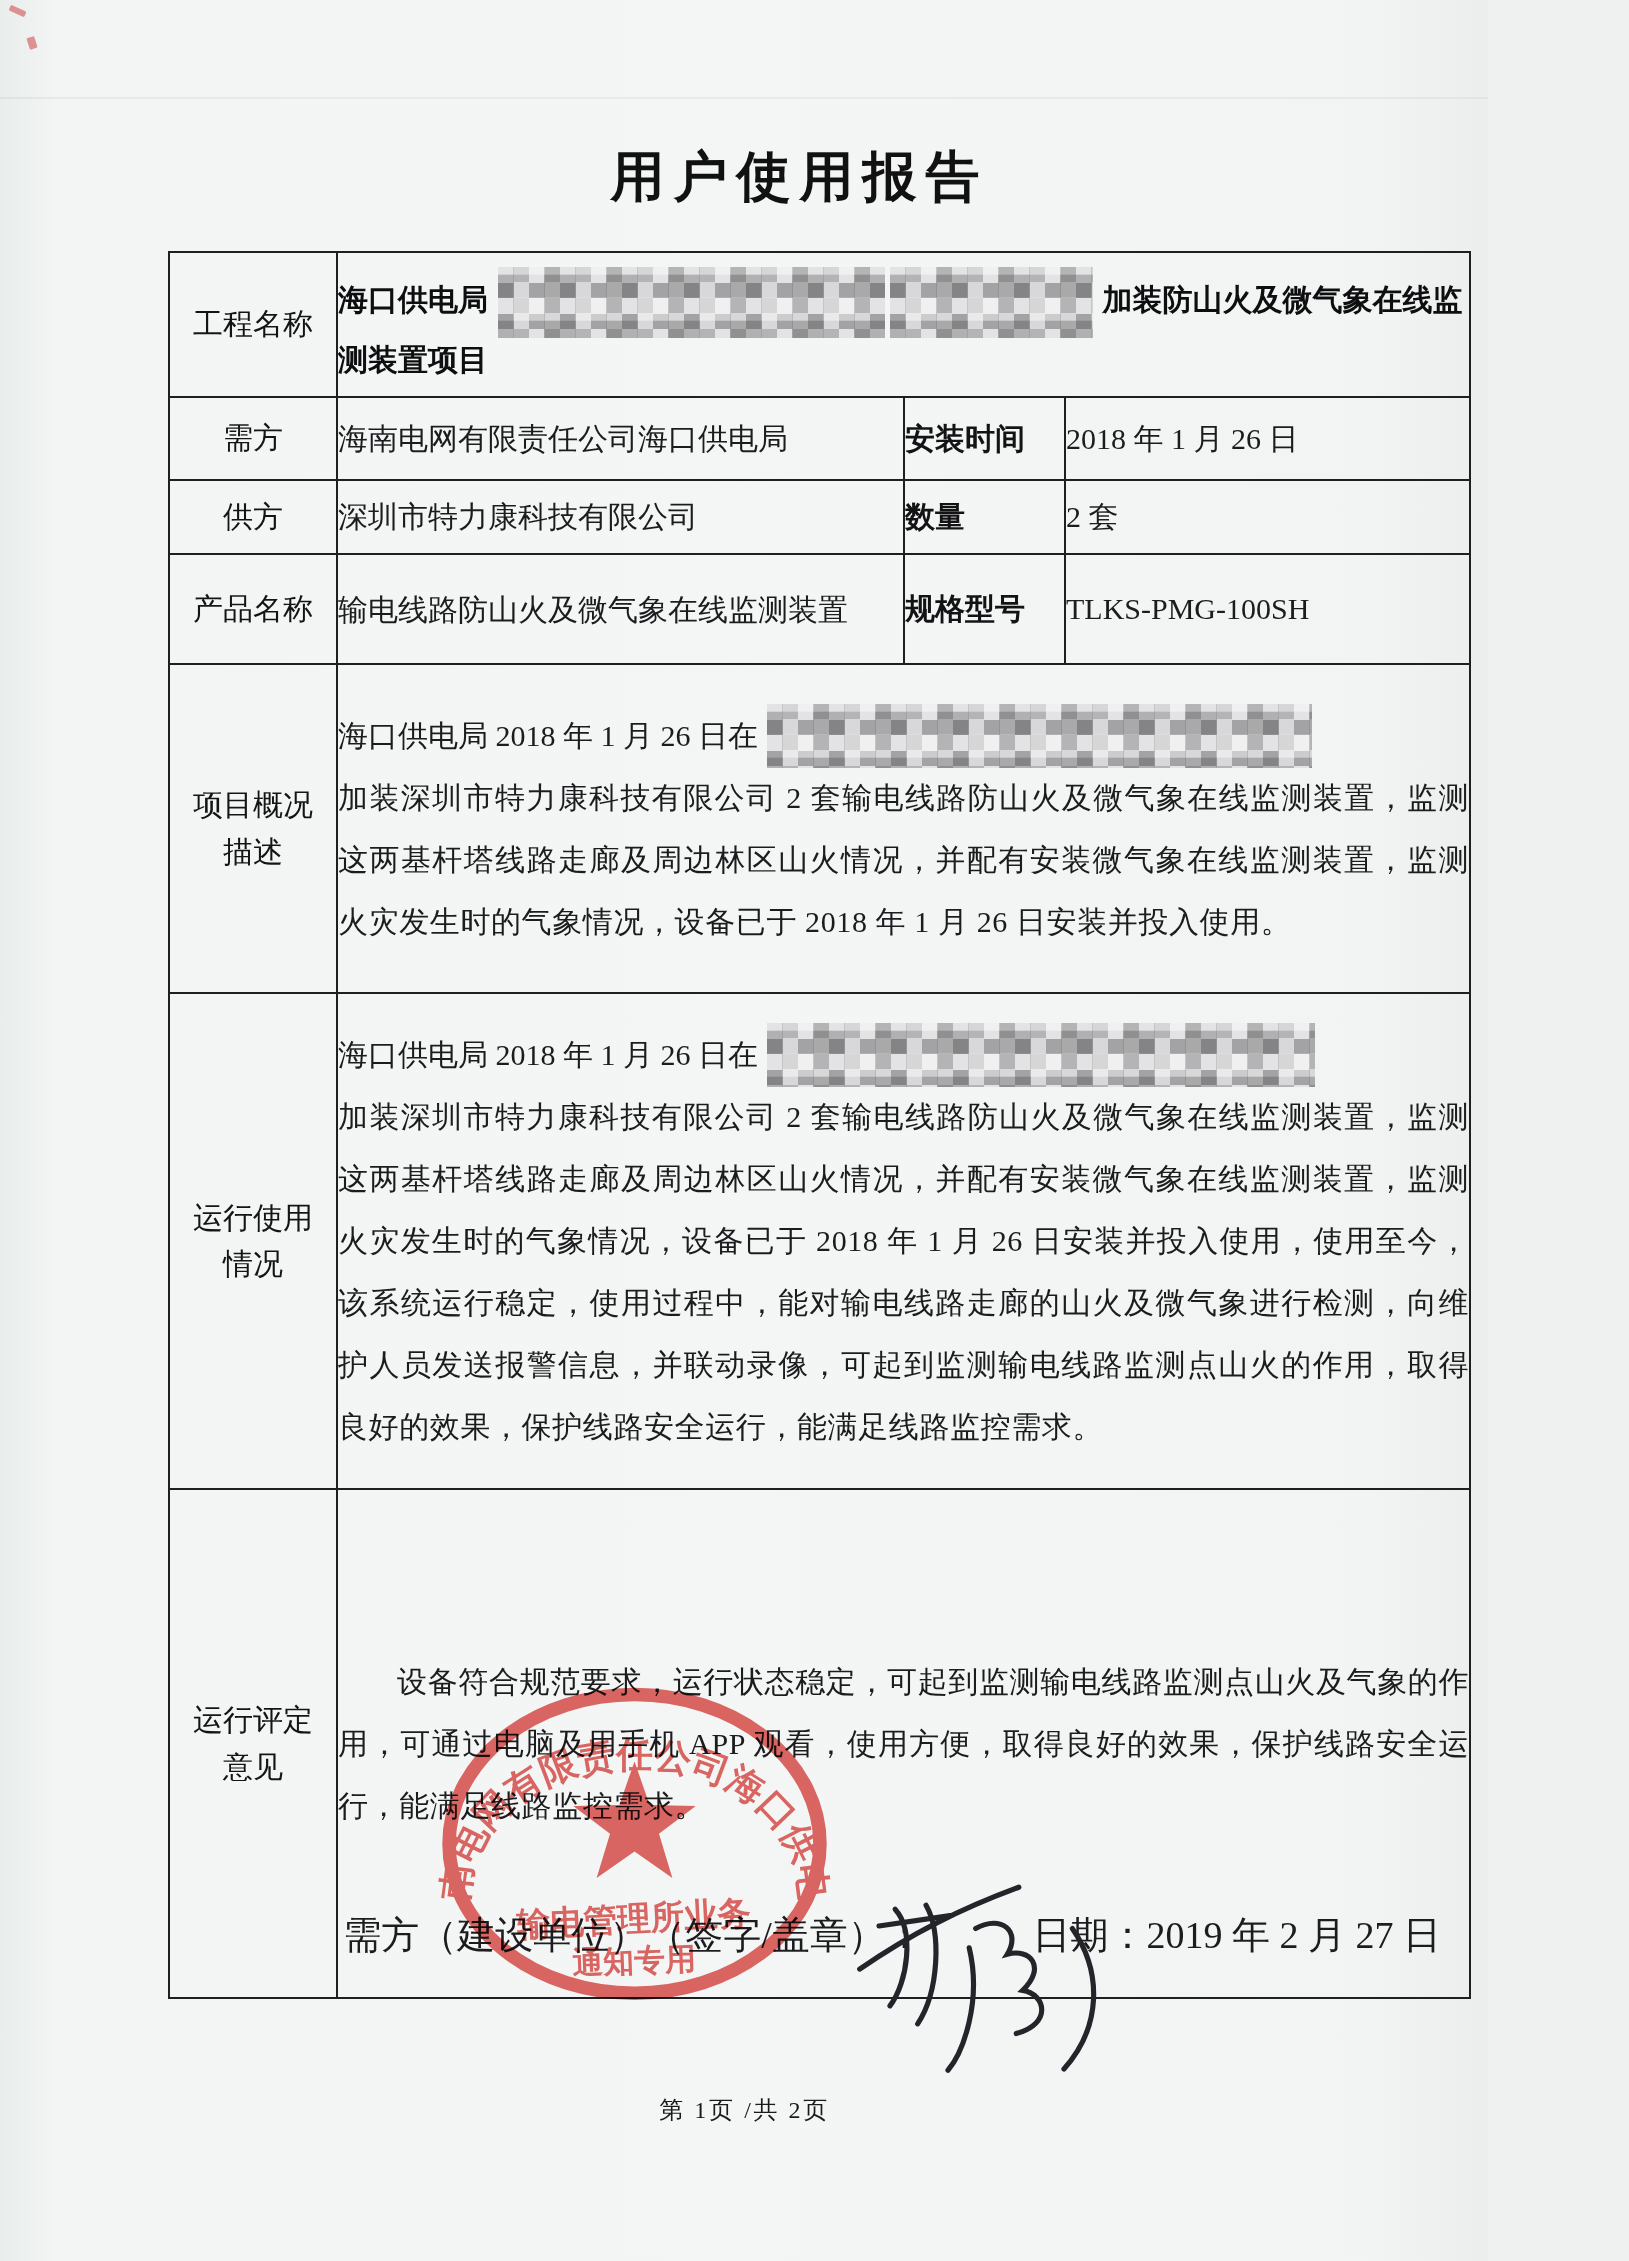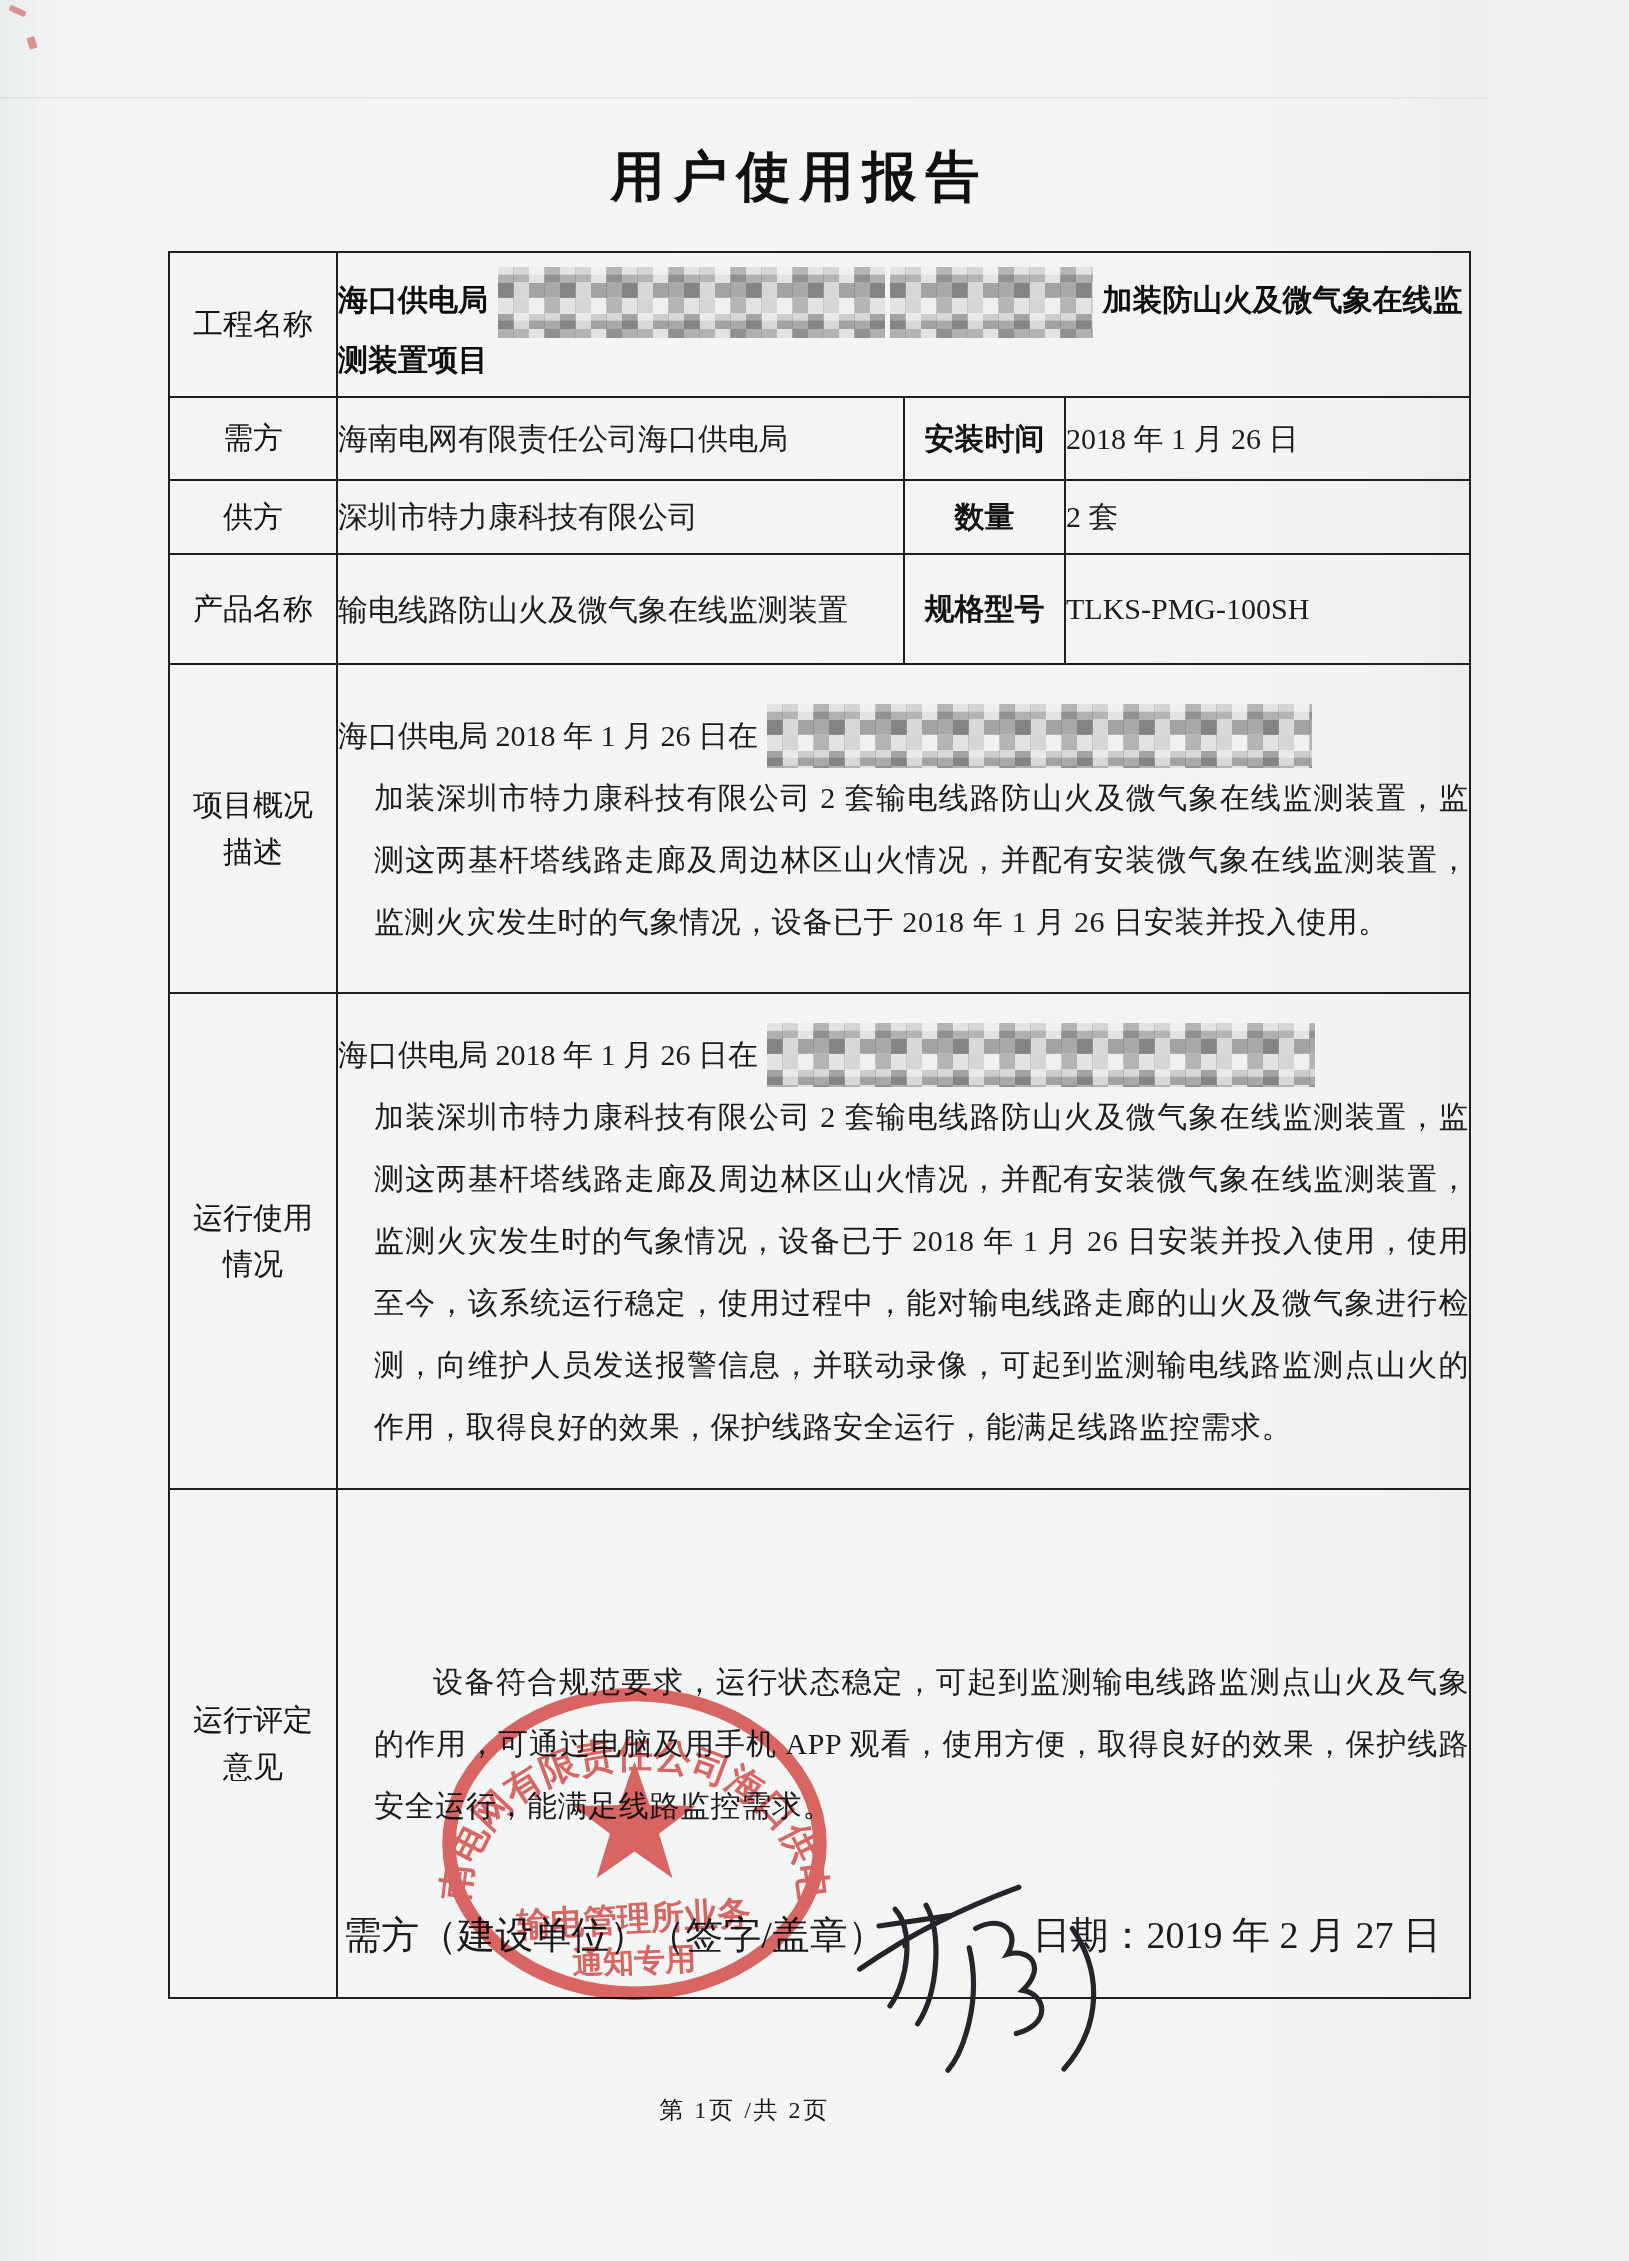--- a/index.html
+++ b/index.html
@@ -34,40 +34,39 @@
   table.report td{
     border:2.6px solid #1e1f20;
     padding:0;vertical-align:middle;
     font-size:30px;line-height:1.45;
   }
   td.lbl{
     text-align:center;font-size:31px;color:#141416;
   }
   td.lbl .lblwrap{display:inline-block;max-width:139px;line-height:1.55;}
   td.sublbl{
-    text-align:center;
     font-family:"Liberation Sans","DejaVu Sans",sans-serif;
     font-weight:bold;font-size:30px;color:#131315;
   }
   td.val{padding-left:24.5px;font-size:30px;}
   td.projcell{
     font-family:"Liberation Sans","DejaVu Sans",sans-serif;
     font-weight:bold;font-size:32px;line-height:72px;
     padding:5.2px 19.3px 5.2px 7.7px;color:#0e0e10;
   }
   td.para{
     vertical-align:top;padding:18px 30px 0 3.9px;
     font-size:30px;
   }
   .p-line1{
     display:flex;align-items:center;gap:9px;
     height:62px;white-space:nowrap;
   }
   .p-body{
-    text-align:justify;line-height:62px;letter-spacing:0.6px;margin-left:36px;
+    text-align:justify;line-height:62px;letter-spacing:0.6px;
   }
   .p-body.indent{text-indent:59px;}
   .mosaic{
     display:inline-block;vertical-align:middle;
     background:
       conic-gradient(rgba(60,60,60,.30) 25%,transparent 0 50%,rgba(255,255,255,.45) 0 75%,transparent 0) 15.5px 7.7px/62px 46px,
       conic-gradient(#b4b4b6 25%,#d8d8da 0 50%,#a3a3a6 0 75%,#e3e3e5 0) 0 0/31px 31px;
     background-color:#c8c8ca;
   }
   .mosaic.row1{height:71px;}

